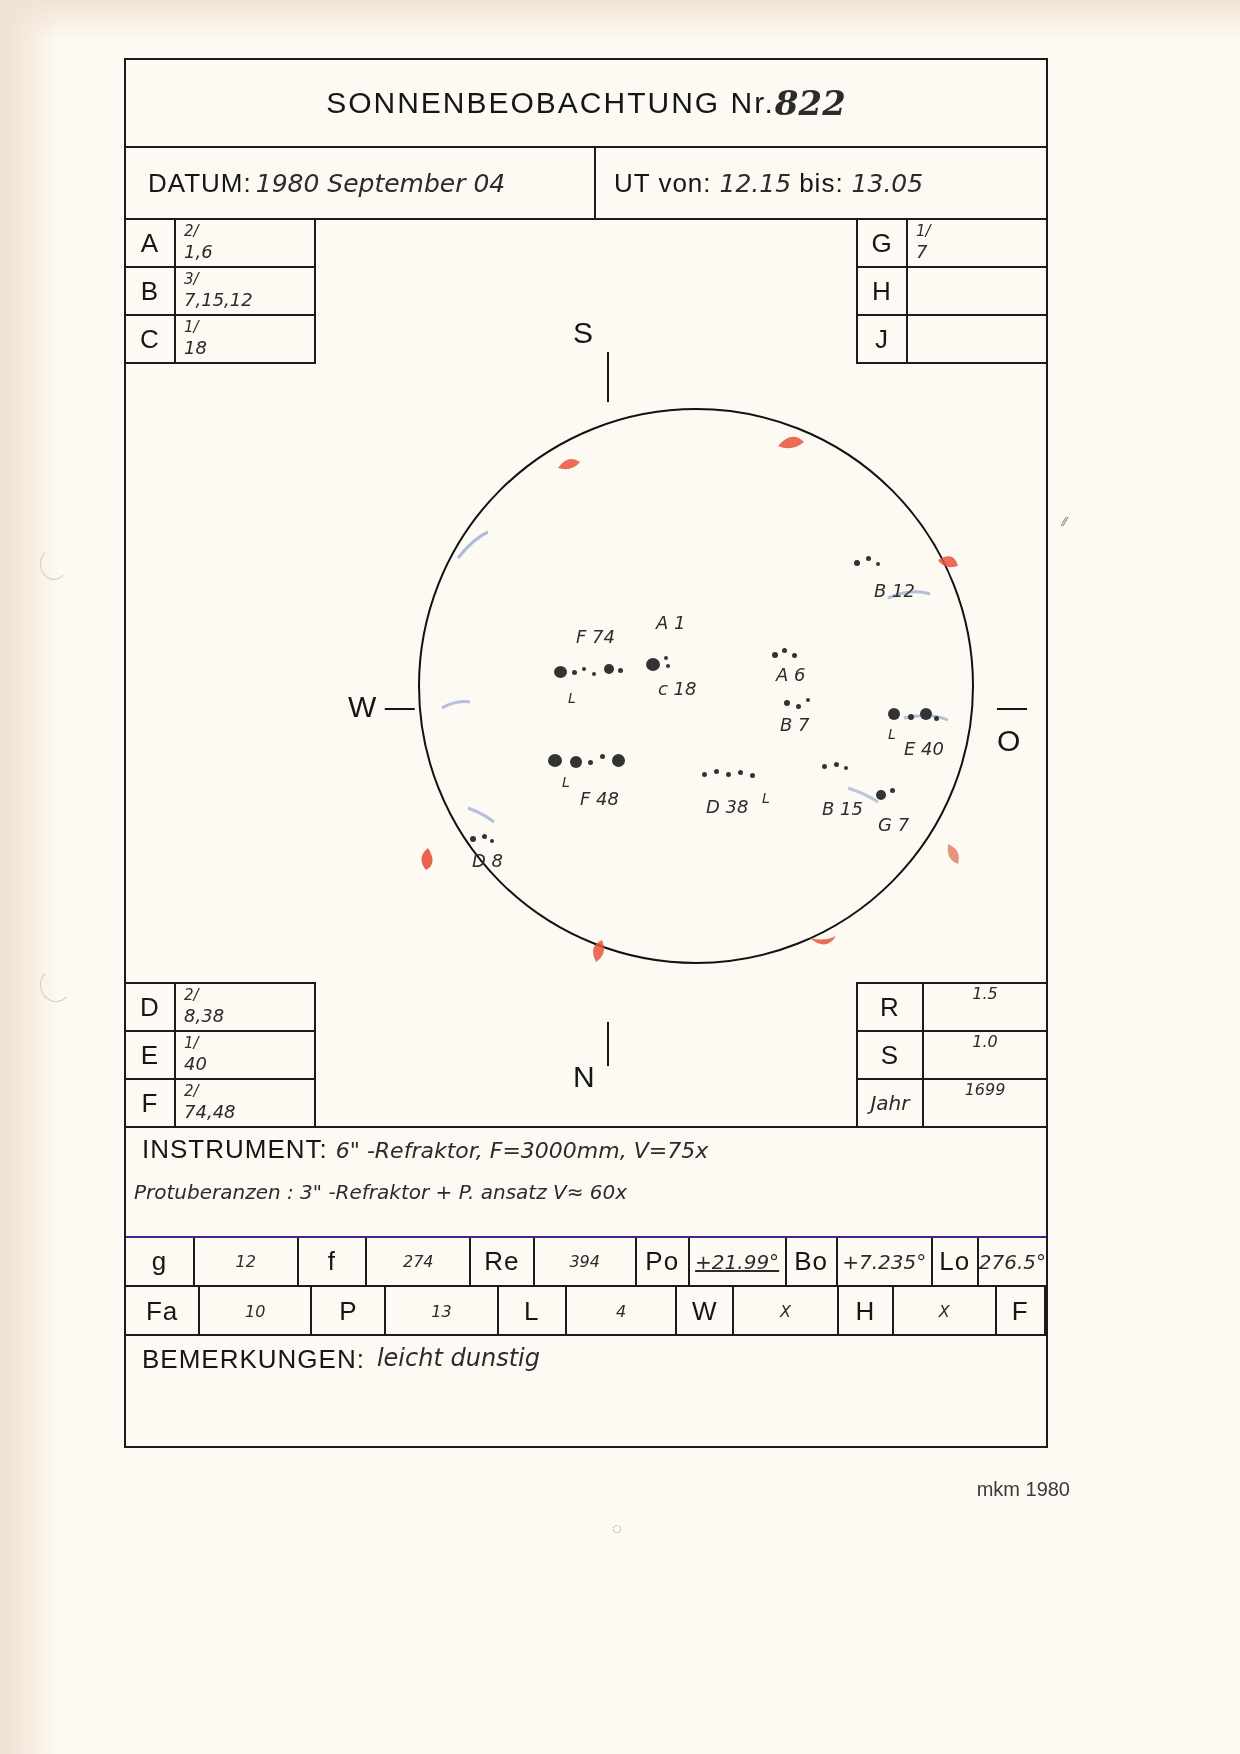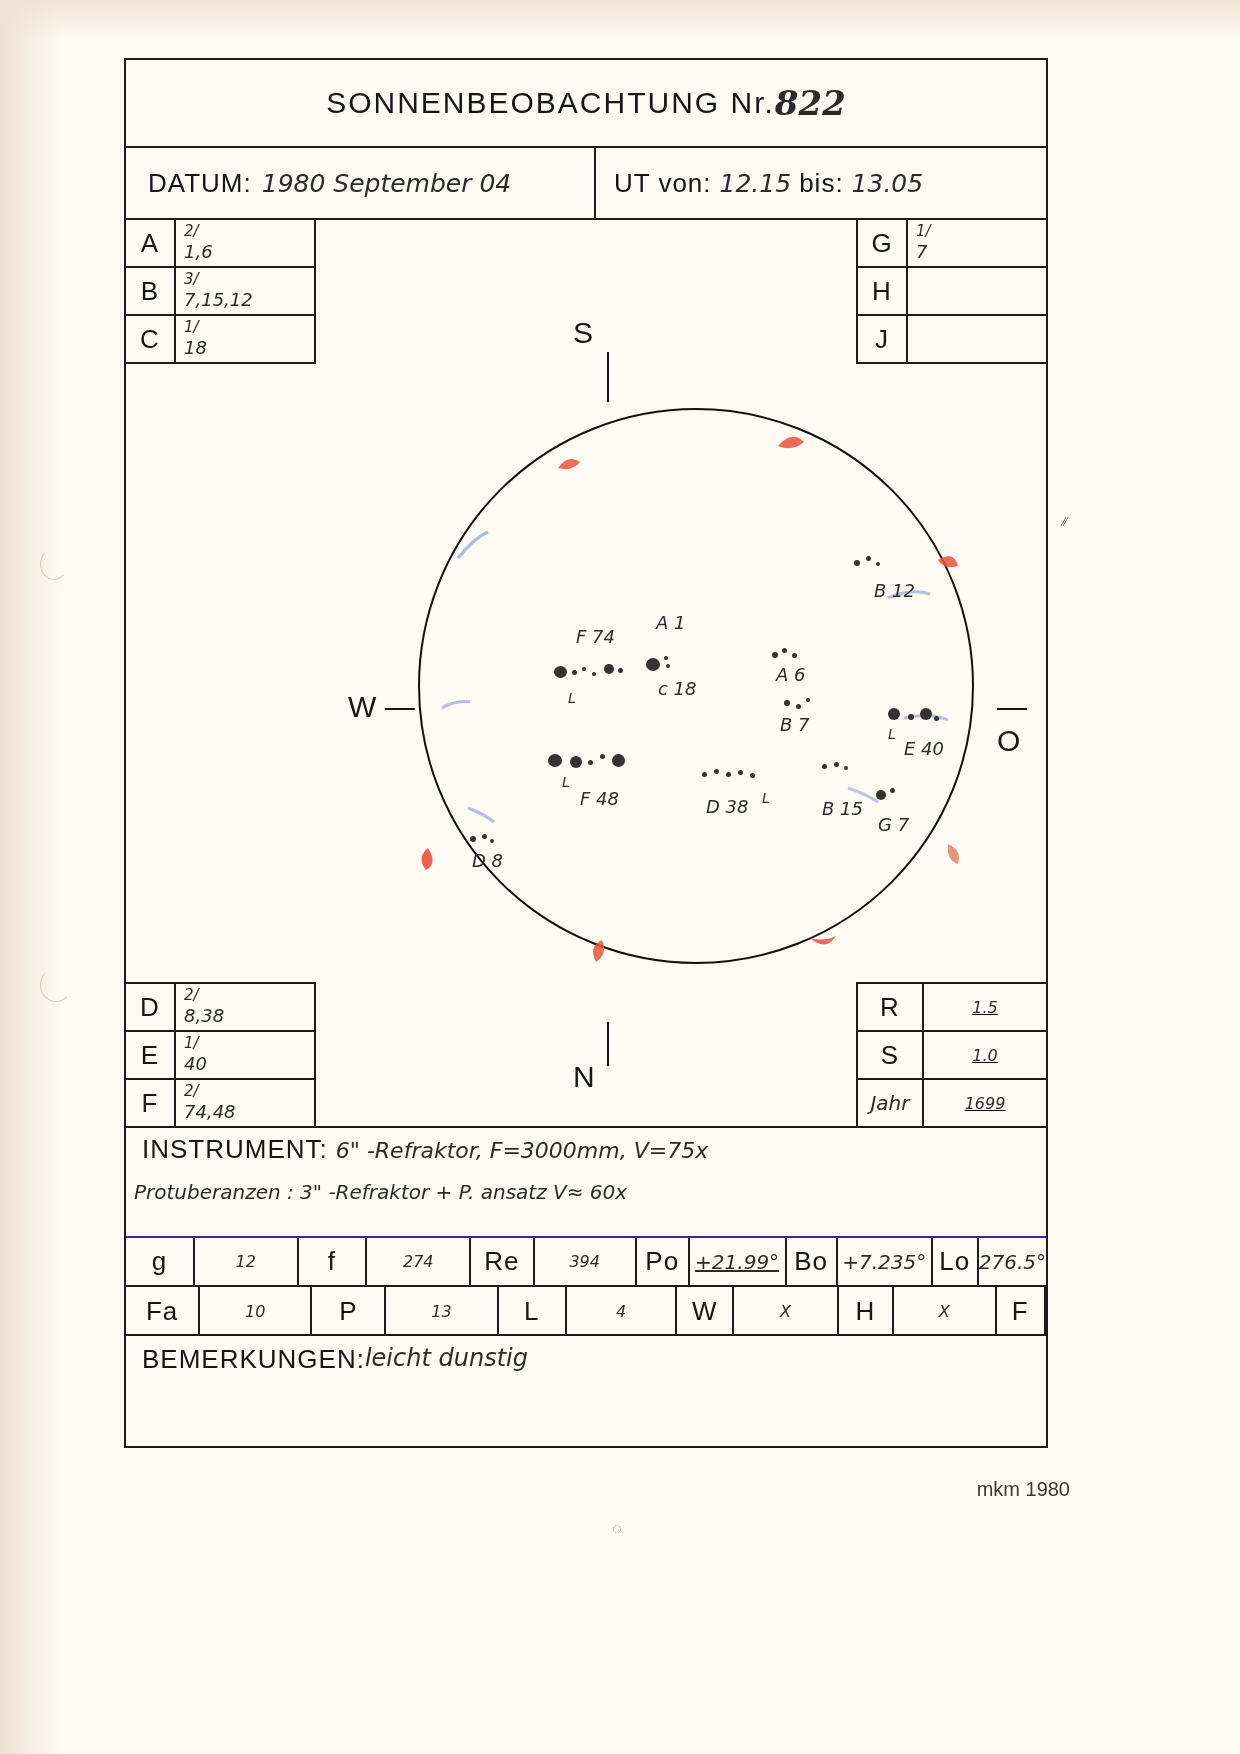--- a/index.html
+++ b/index.html
@@ -32,21 +32,21 @@
     border-bottom:2px solid #1b1b1b;box-sizing:border-box;
     display:flex;align-items:center;justify-content:center;}
   .row-title .t{font-size:30px;letter-spacing:2px;}
   .row-title .num{font-family:"DejaVu Serif", serif;font-style:italic;font-weight:bold;
     font-size:34px;}
 
   
   .row-datum{position:absolute;left:0;top:88px;width:100%;height:72px;
     border-bottom:2px solid #1b1b1b;box-sizing:border-box;display:flex;}
   .cell-datum{width:470px;border-right:2px solid #1b1b1b;box-sizing:border-box;
-    display:flex;align-items:center;padding-left:22px;gap:10px;}
+    display:flex;align-items:center;padding-left:22px;gap:4px;}
   .cell-ut{flex:1;display:flex;align-items:center;padding-left:18px;gap:8px;}
   .lbl{font-size:26px;letter-spacing:1px;}
   .hw{font-size:23px;}
   .hw.big{font-size:25px;}
 
   
   .tbl-abc{position:absolute;left:0;top:160px;width:190px;border:0;}
   .tbl-abc .r{display:flex;height:48px;border-bottom:2px solid #1b1b1b;box-sizing:border-box;}
   .tbl-abc .r:first-child{border-top:0;}
   .tbl-abc .k{width:50px;border-right:2px solid #1b1b1b;display:flex;align-items:center;
@@ -69,21 +69,21 @@
   .tbl-def .k{width:50px;border-right:2px solid #1b1b1b;display:flex;align-items:center;
     justify-content:center;font-size:26px;box-sizing:border-box;}
   .tbl-def .v{flex:1;border-right:2px solid #1b1b1b;position:relative;box-sizing:border-box;}
 
   
   .tbl-rs{position:absolute;right:0;bottom:320px;width:190px;}
   .tbl-rs .r{display:flex;height:48px;border-top:2px solid #1b1b1b;
     border-left:2px solid #1b1b1b;box-sizing:border-box;}
   .tbl-rs .k{width:66px;border-right:2px solid #1b1b1b;display:flex;align-items:center;
     justify-content:center;font-size:26px;box-sizing:border-box;}
-  .tbl-rs .v{flex:1;display:flex;align-items:center;justify-content:center;text-decoration:underline;}
+  .tbl-rs .v{flex:1;display:flex;align-items:flex-start;justify-content:center;}
 
   
   .instr{position:absolute;left:0;bottom:208px;width:100%;height:112px;
     border-top:2px solid #1b1b1b;border-bottom:2px solid #4c1d95;box-sizing:border-box;}
   .instr .l1{position:absolute;left:16px;top:6px;display:flex;align-items:baseline;gap:8px;}
   .instr .l1 .lbl{font-size:26px;}
   .instr .l2{position:absolute;left:8px;top:52px;font-size:20px;}
 
   
   .grid{position:absolute;left:0;bottom:110px;width:100%;height:98px;
@@ -91,21 +91,21 @@
   .grid .gr{display:flex;height:49px;box-sizing:border-box;}
   .grid .gr:first-child{border-bottom:2px solid #1b1b1b;}
   .grid .gk{display:flex;align-items:center;justify-content:center;
     border-right:2px solid #1b1b1b;box-sizing:border-box;font-size:26px;}
   .grid .gv{display:flex;align-items:center;justify-content:center;
     border-right:2px solid #1b1b1b;box-sizing:border-box;}
   .grid .gv.last{border-right:0;}
 
   
   .bem{position:absolute;left:0;bottom:0;width:100%;height:110px;
-    display:flex;align-items:flex-start;padding-top:8px;padding-left:16px;box-sizing:border-box;}
+    display:flex;align-items:flex-start;padding-top:8px;padding-left:16px;gap:12px;box-sizing:border-box;}
   .bem .lbl{font-size:26px;}
   .dir{position:absolute;font-family:"Liberation Sans",sans-serif;font-size:30px;color:#161616;}
   .dir.s{left:447px;top:256px;}
   .dir.n{left:447px;top:1000px;}
   .dir.w{left:222px;top:630px;}
   .dir.o{left:871px;top:630px;}
 
   .sun-wrap{position:absolute;left:292px;top:348px;width:556px;height:556px;}
   .sun-circle{position:absolute;inset:0;border:2.5px solid #111;border-radius:50%;}
 

